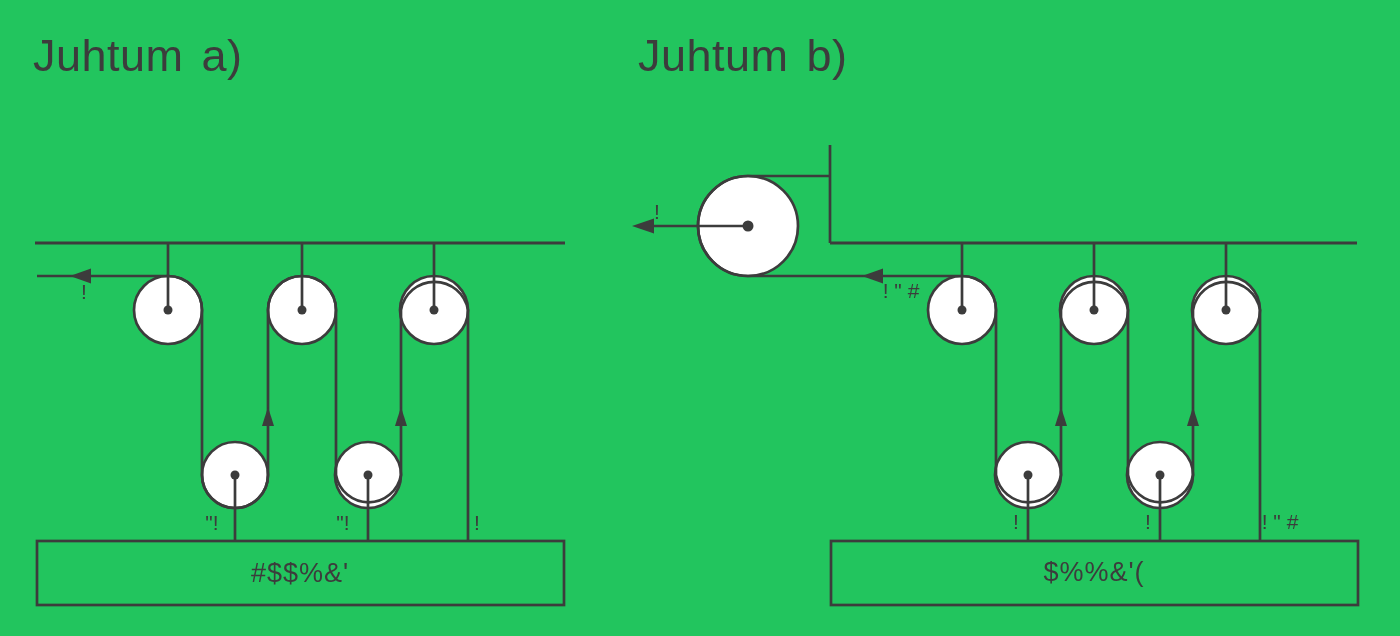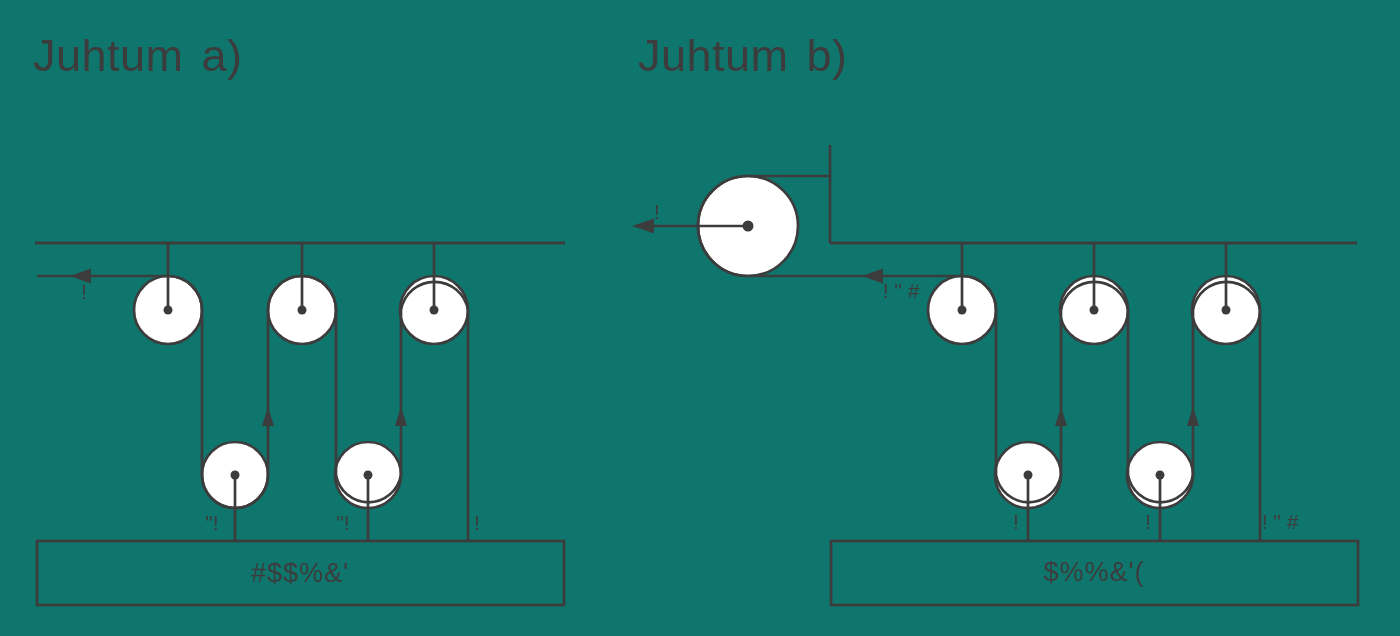--- a/index.html
+++ b/index.html
@@ -4,21 +4,21 @@
 <style>
   html,body{
     margin:0;
     padding:0;
     background:#ffffff;
   }
   .stage{
     position:relative;
     width:1400px;
     height:636px;
-    background:#0f766e;
+    background:#22c55e;
     overflow:hidden;
   }
   svg{display:block}
   svg text{
     font-family:"Liberation Sans", sans-serif;
     fill:#3c3c3c;
   }
   .title{
     font-size:45px;
     word-spacing:5px;

